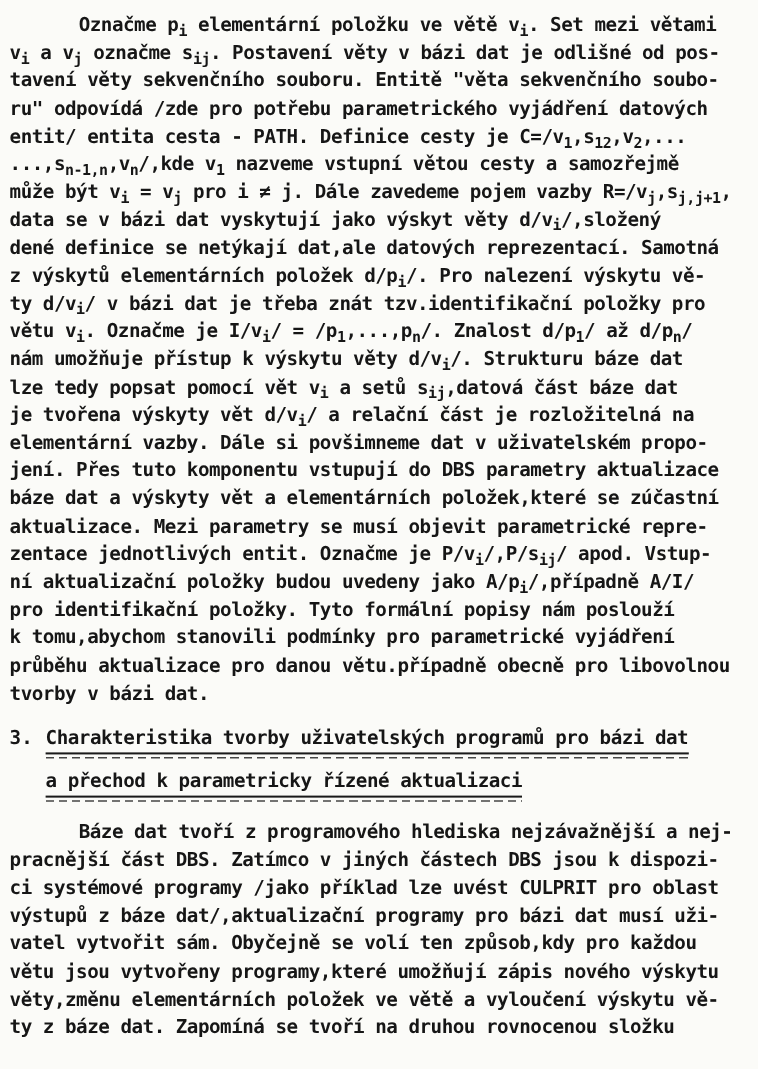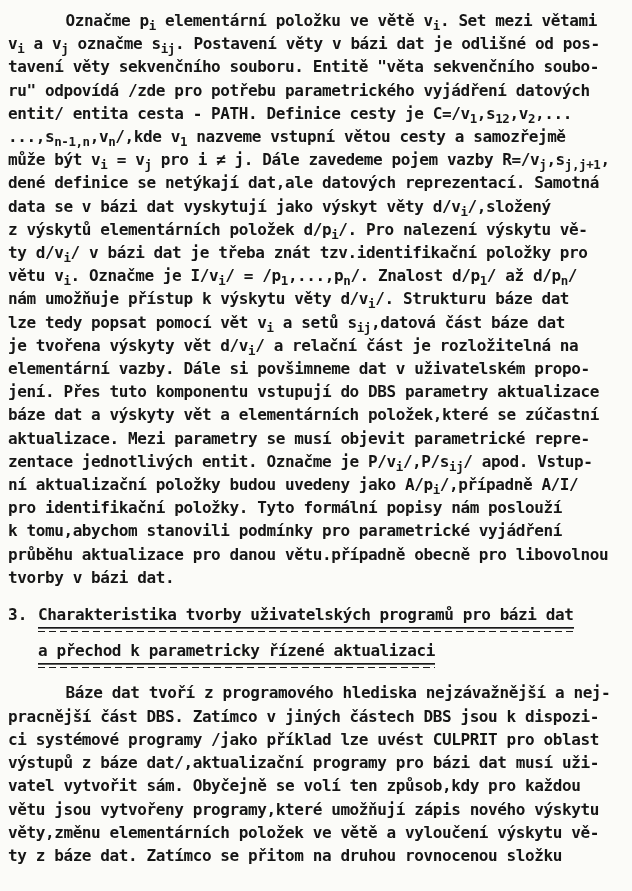--- a/index.html
+++ b/index.html
@@ -54,22 +54,22 @@
 <div class="sheet">
 
   <div class="para">
       <div class="tline">Označme p<sub>i</sub> elementární položku ve větě v<sub>i</sub>. Set mezi větami</div>
       <div class="tline">v<sub>i</sub> a v<sub>j</sub> označme s<sub>ij</sub>. Postavení věty v bázi dat je odlišné od pos-</div>
       <div class="tline">tavení věty sekvenčního souboru. Entitě "věta sekvenčního soubo-</div>
       <div class="tline">ru" odpovídá /zde pro potřebu parametrického vyjádření datových</div>
       <div class="tline">entit/ entita cesta - PATH. Definice cesty je C=/v<sub>1</sub>,s<sub>12</sub>,v<sub>2</sub>,...</div>
       <div class="tline">...,s<sub>n-1,n</sub>,v<sub>n</sub>/,kde v<sub>1</sub> nazveme vstupní větou cesty a samozřejmě</div>
       <div class="tline">může být v<sub>i</sub> = v<sub>j</sub> pro i ≠ j. Dále zavedeme pojem vazby R=/v<sub>j</sub>,s<sub>j,j+1</sub>,</div>
+      <div class="tline">data se v bázi dat vyskytují jako výskyt věty d/v<sub>i</sub>/,složený</div>
       <div class="tline">dené definice se netýkají dat,ale datových reprezentací. Samotná</div>
-      <div class="tline">data se v bázi dat vyskytují jako výskyt věty d/v<sub>i</sub>/,složený</div>
       <div class="tline">z výskytů elementárních položek d/p<sub>i</sub>/. Pro nalezení výskytu vě-</div>
       <div class="tline">ty d/v<sub>i</sub>/ v bázi dat je třeba znát tzv.identifikační položky pro</div>
       <div class="tline">větu v<sub>i</sub>. Označme je I/v<sub>i</sub>/ = /p<sub>1</sub>,...,p<sub>n</sub>/. Znalost d/p<sub>1</sub>/ až d/p<sub>n</sub>/</div>
       <div class="tline">nám umožňuje přístup k výskytu věty d/v<sub>i</sub>/. Strukturu báze dat</div>
       <div class="tline">lze tedy popsat pomocí vět v<sub>i</sub> a setů s<sub>ij</sub>,datová část báze dat</div>
       <div class="tline">je tvořena výskyty vět d/v<sub>i</sub>/ a relační část je rozložitelná na</div>
       <div class="tline">elementární vazby. Dále si povšimneme dat v uživatelském propo-</div>
       <div class="tline">jení. Přes tuto komponentu vstupují do DBS parametry aktualizace</div>
       <div class="tline">báze dat a výskyty vět a elementárních položek,které se zúčastní</div>
       <div class="tline">aktualizace. Mezi parametry se musí objevit parametrické repre-</div>
@@ -94,16 +94,16 @@
   </div>
 
   <div class="para">
       <div class="tline">Báze dat tvoří z programového hlediska nejzávažnější a nej-</div>
       <div class="tline">pracnější část DBS. Zatímco v jiných částech DBS jsou k dispozi-</div>
       <div class="tline">ci systémové programy /jako příklad lze uvést CULPRIT pro oblast</div>
       <div class="tline">výstupů z báze dat/,aktualizační programy pro bázi dat musí uži-</div>
       <div class="tline">vatel vytvořit sám. Obyčejně se volí ten způsob,kdy pro každou</div>
       <div class="tline">větu jsou vytvořeny programy,které umožňují zápis nového výskytu</div>
       <div class="tline">věty,změnu elementárních položek ve větě a vyloučení výskytu vě-</div>
-      <div class="tline">ty z báze dat. Zatímco se přitom na druhou rovnocenou složku</div>
+      <div class="tline">ty z báze dat. Zapomíná se tvoří na druhou rovnocenou složku</div>
     </div>
 
 </div>
 
 </body></html>

